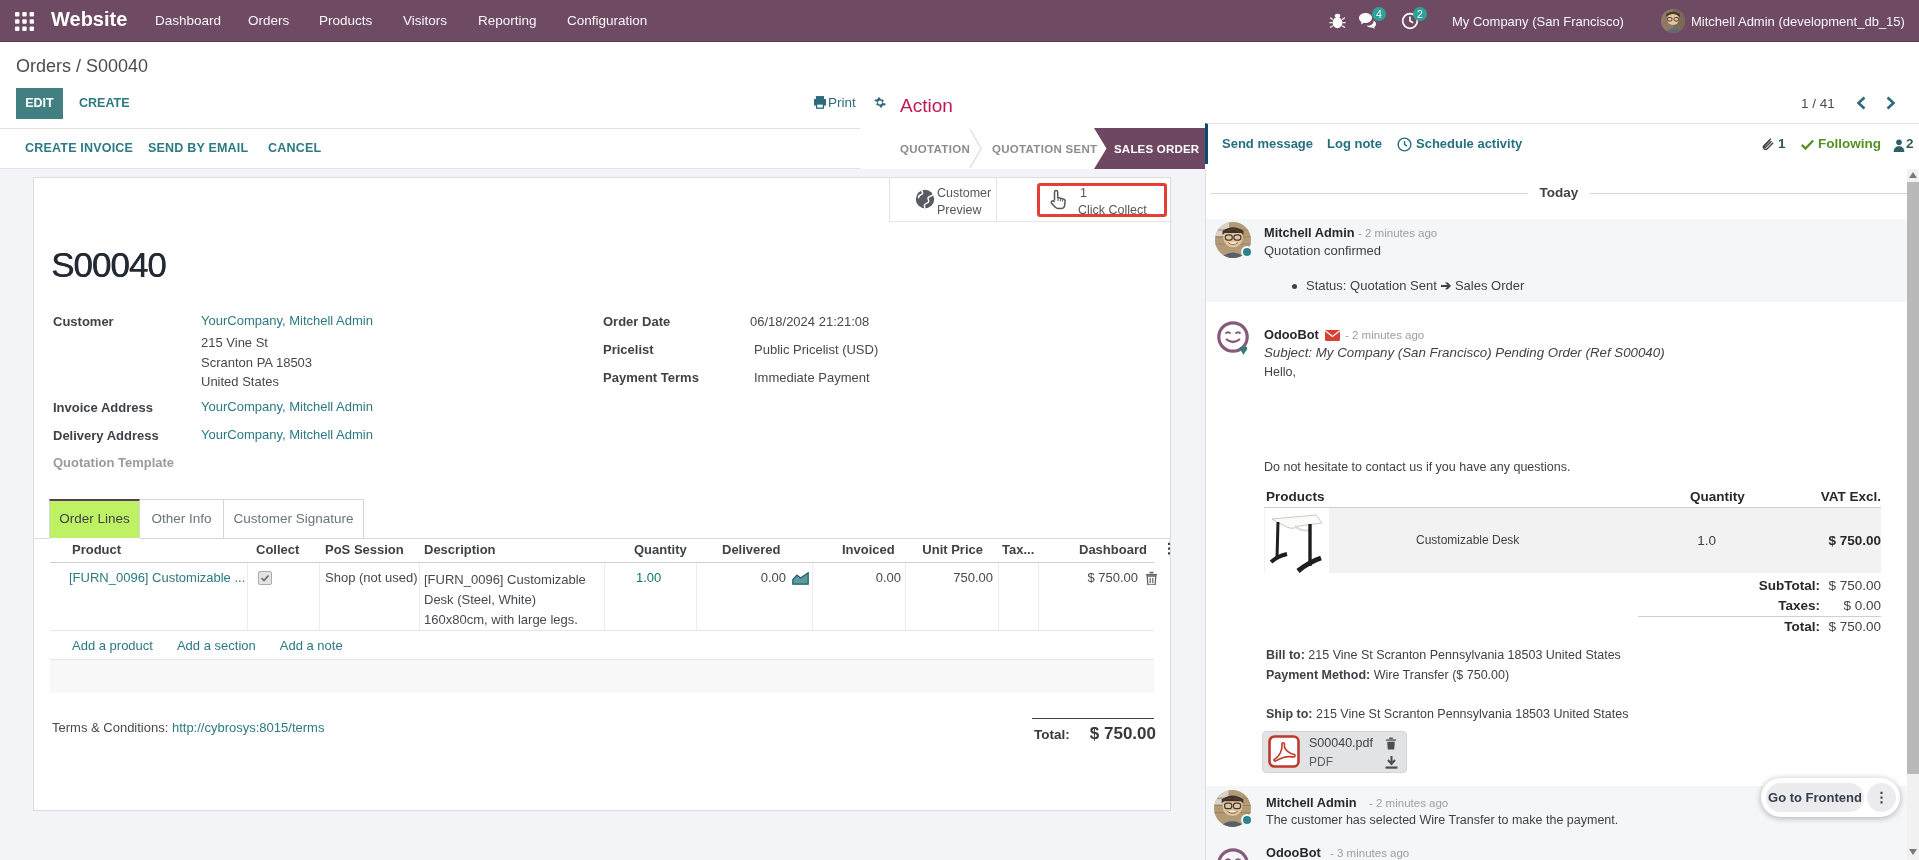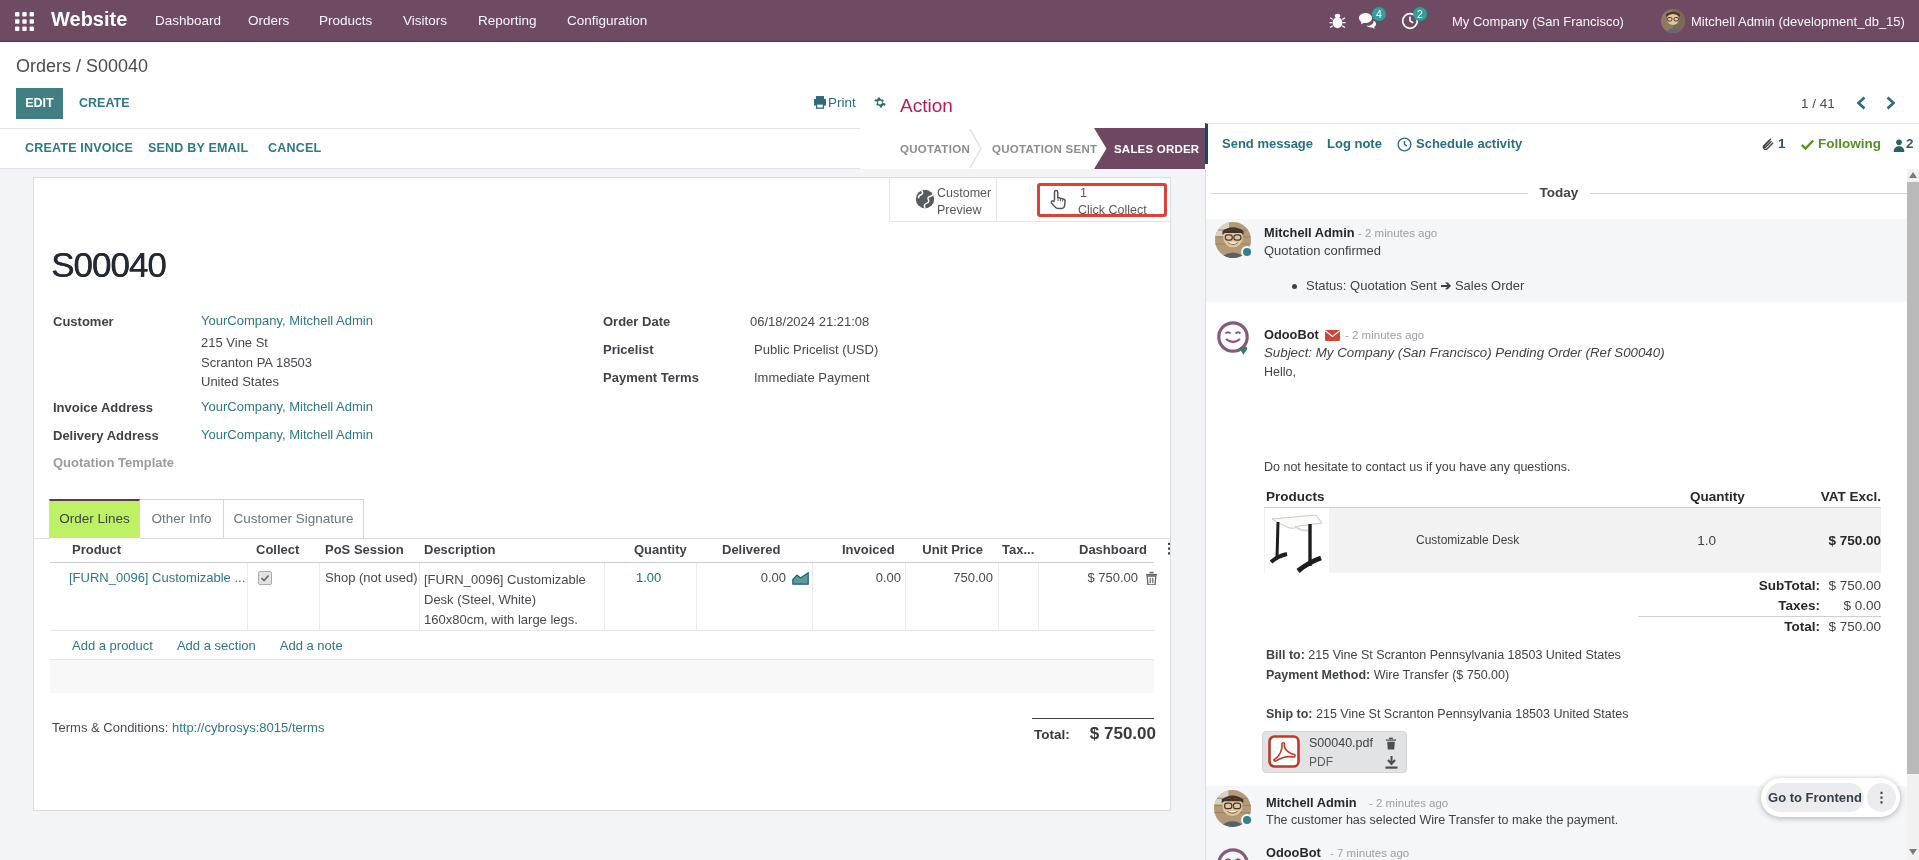--- a/index.html
+++ b/index.html
@@ -374,21 +374,21 @@
   <div class="abs" style="left:35px;top:645px;width:12px;height:12px;border-radius:50%;background:#2e8289;border:2px solid #f5f6f8"></div>
   <div class="abs" style="left:60px;top:626px;font-weight:bold;color:#26282b;font-size:12.8px">Mitchell Admin</div>
   <div class="abs" style="left:163px;top:628px;color:#9a9ea3;font-size:11.5px">- 2 minutes ago</div>
   <div class="abs" style="left:60px;top:644px;color:#3f4246;font-size:12.5px">The customer has selected Wire Transfer to make the payment.</div>
 
   <svg class="abs" style="left:11px;top:679px" width="32" height="32" viewBox="0 0 32 32">
       <circle cx="16" cy="16" r="14.2" fill="none" stroke="#875a7b" stroke-width="3.2"></circle>
       <path d="M8.5 12.5 q2.5 -2.5 5 0 M18.5 12.5 q2.5 -2.5 5 0" fill="none" stroke="#875a7b" stroke-width="2"></path>
     </svg>
   <div class="abs" style="left:60px;top:676px;font-weight:bold;color:#26282b;font-size:12.8px">OdooBot</div>
-  <div class="abs" style="left:124px;top:678px;color:#9a9ea3;font-size:11.5px">- 7 minutes ago</div>
+  <div class="abs" style="left:124px;top:678px;color:#9a9ea3;font-size:11.5px">- 3 minutes ago</div>
 
   <div class="abs" style="left:555px;top:609px;width:139px;height:39px;border-radius:19.5px;background:#fff;box-shadow:0 1px 6px rgba(0,0,0,.3)"></div>
   <div class="abs" style="left:560px;top:614px;width:98px;height:29px;border-radius:14.5px;background:#ececee;text-align:center;line-height:29px;font-weight:bold;color:#32404e;font-size:13px">Go to Frontend</div>
   <div class="abs" style="left:661px;top:614px;width:29px;height:29px;border-radius:50%;background:#ececee;text-align:center;line-height:28px;font-weight:bold;color:#32404e;font-size:14px">⋮</div>
 </div>
 
 <div class="abs" style="left:1907px;top:169px;width:12px;height:691px;background:#f1f1f1"></div>
 <div class="abs" style="left:1907px;top:182px;width:12px;height:592px;background:#b9b9b9"></div>
 <svg class="abs" style="left:1909px;top:172px" width="8" height="6" viewBox="0 0 8 6">
     <path d="M0 6 L4 0 L8 6 Z" fill="#7a7a7a"></path>

